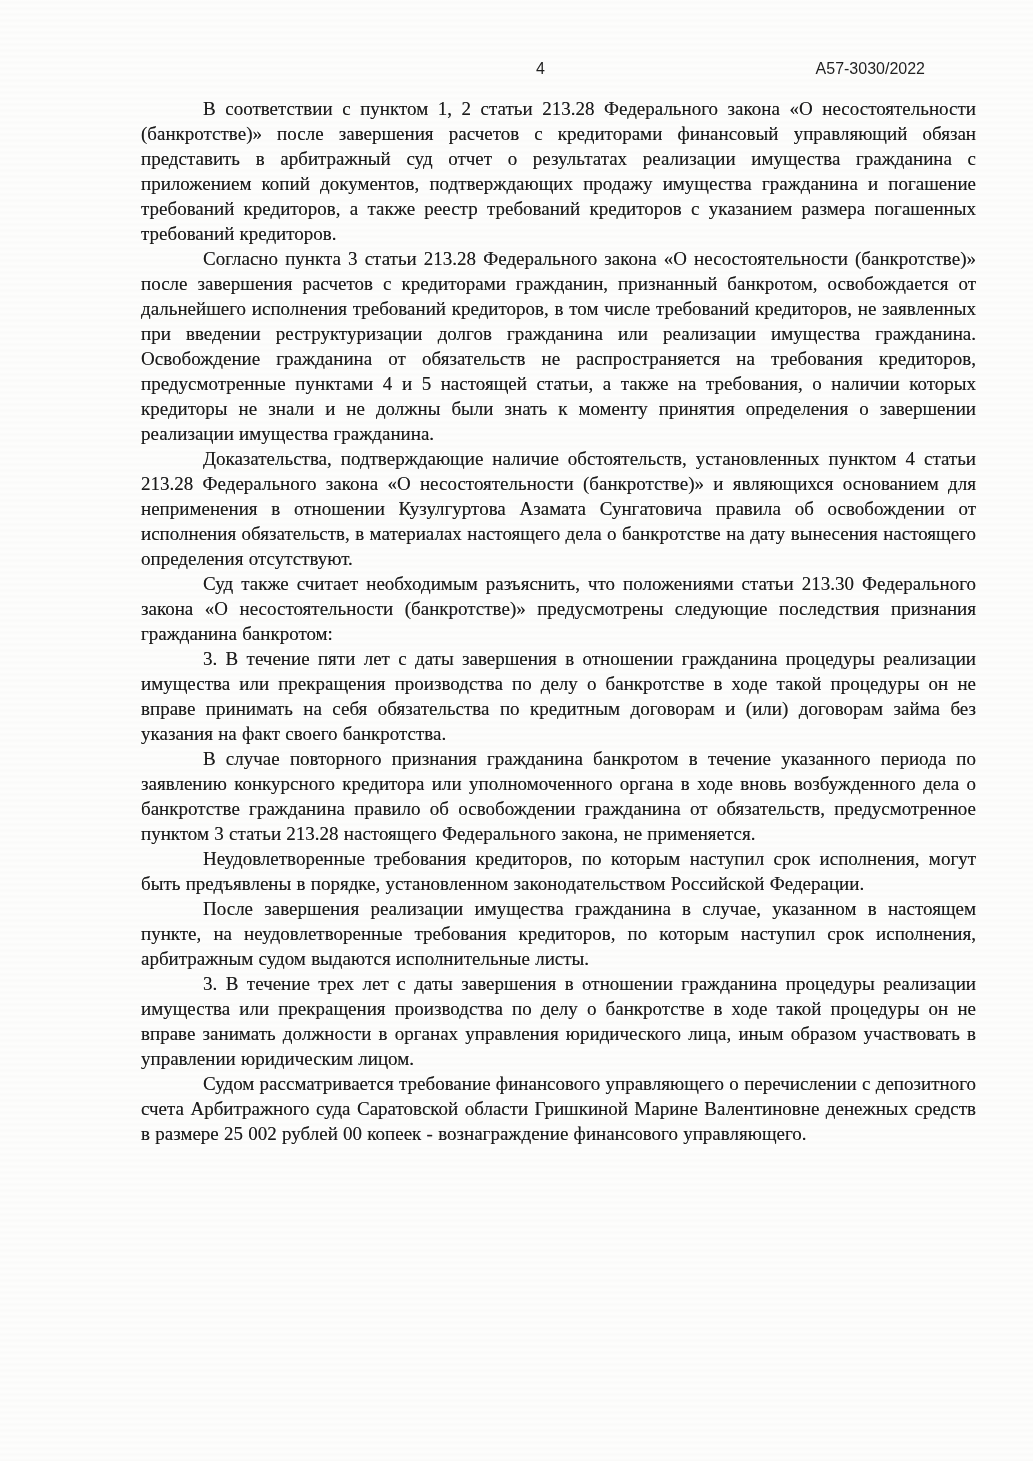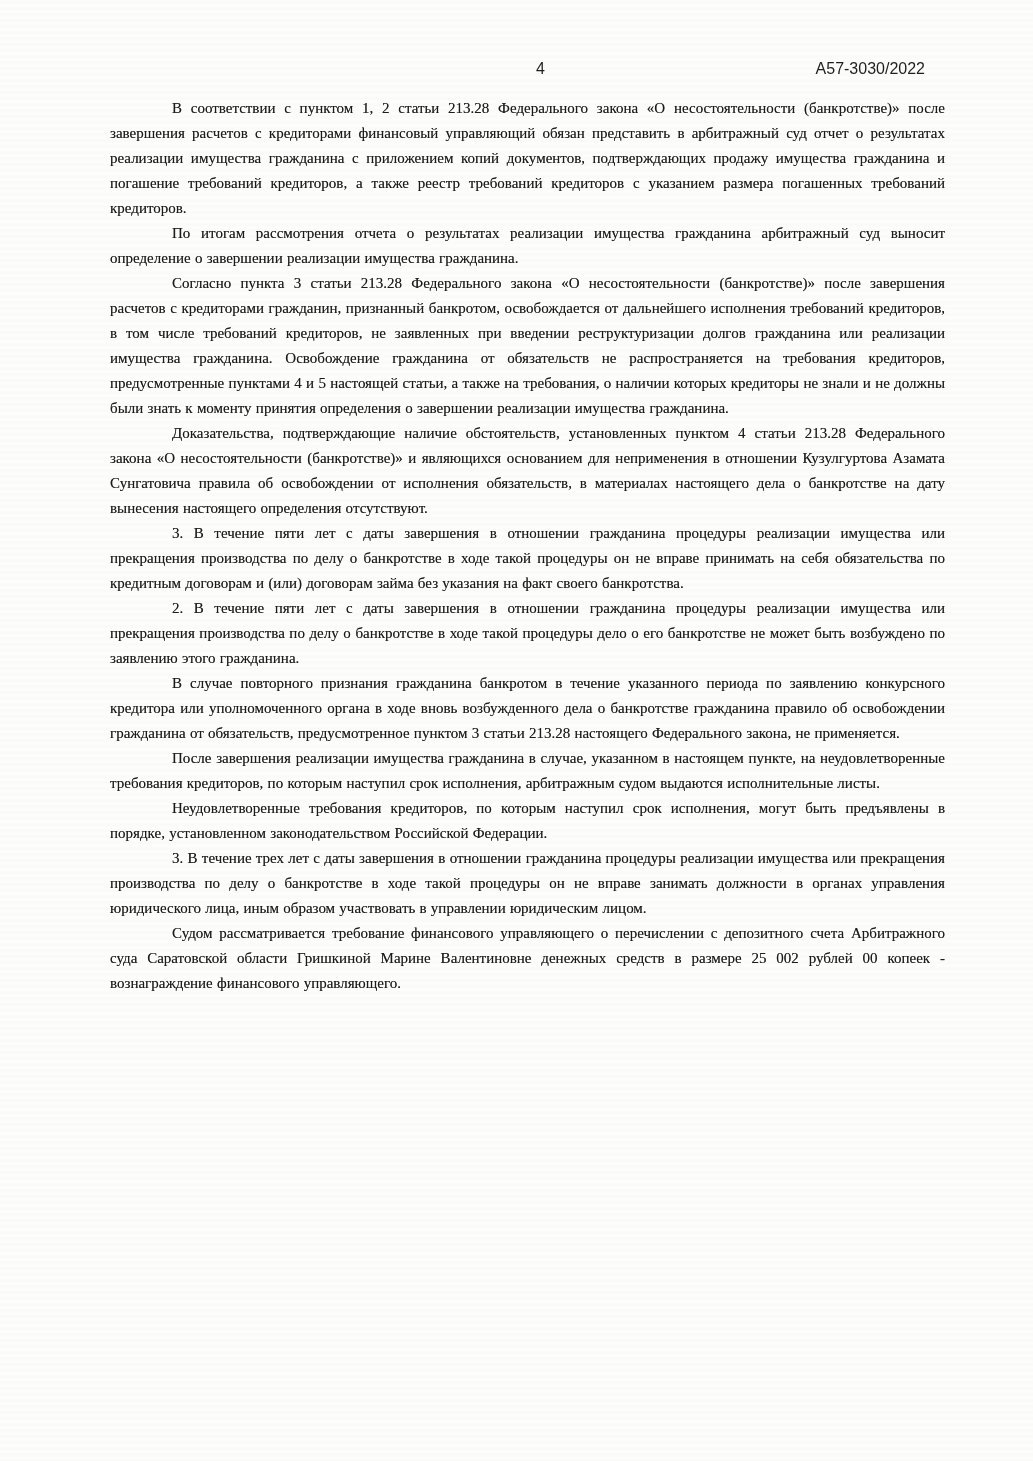--- a/index.html
+++ b/index.html
@@ -43,23 +43,23 @@
     left: 50%;
     transform: translateX(-50%);
   }
   .case-number {
     position: absolute;
     right: 33px;
   }
   .body-text {
     position: absolute;
     top: 96px;
-    left: 110px;
+    left: 141px;
     width: 835px;
-    font-size: 15px;
+    font-size: 19px;
     line-height: 25px;
     text-align: justify;
     color: #1b1b1b;
   }
   .body-text p {
     margin: 0;
     text-indent: 62px;
     text-shadow: 0 0 0.5px rgba(25,25,25,0.55);
     word-spacing: 0.5px;
   }
@@ -67,24 +67,23 @@
 </head>
 <body>
 
 <div class="page">
   <div class="header">
     <span class="page-number">4</span>
     <span class="case-number">А57-3030/2022</span>
   </div>
   <div class="body-text">
     <p>В соответствии с пунктом 1, 2 статьи 213.28 Федерального закона «О несостоятельности (банкротстве)» после завершения расчетов с кредиторами финансовый управляющий обязан представить в арбитражный суд отчет о результатах реализации имущества гражданина с приложением копий документов, подтверждающих продажу имущества гражданина и погашение требований кредиторов, а также реестр требований кредиторов с указанием размера погашенных требований кредиторов.</p>
-    <p>По итогам рассмотрения отчета о результатах реализации имущества гражданина арбитражный суд выносит определение о завершении реализации имущества гражданина.</p>
     <p>Согласно пункта 3 статьи 213.28 Федерального закона «О несостоятельности (банкротстве)» после завершения расчетов с кредиторами гражданин, признанный банкротом, освобождается от дальнейшего исполнения требований кредиторов, в том числе требований кредиторов, не заявленных при введении реструктуризации долгов гражданина или реализации имущества гражданина. Освобождение гражданина от обязательств не распространяется на требования кредиторов, предусмотренные пунктами 4 и 5 настоящей статьи, а также на требования, о наличии которых кредиторы не знали и не должны были знать к моменту принятия определения о завершении реализации имущества гражданина.</p>
     <p>Доказательства, подтверждающие наличие обстоятельств, установленных пунктом 4 статьи 213.28 Федерального закона «О несостоятельности (банкротстве)» и являющихся основанием для неприменения в отношении Кузулгуртова Азамата Сунгатовича правила об освобождении от исполнения обязательств, в материалах настоящего дела о банкротстве на дату вынесения настоящего определения отсутствуют.</p>
+    <p>Суд также считает необходимым разъяснить, что положениями статьи 213.30 Федерального закона «О несостоятельности (банкротстве)» предусмотрены следующие последствия признания гражданина банкротом:</p>
     <p>3. В течение пяти лет с даты завершения в отношении гражданина процедуры реализации имущества или прекращения производства по делу о банкротстве в ходе такой процедуры он не вправе принимать на себя обязательства по кредитным договорам и (или) договорам займа без указания на факт своего банкротства.</p>
-    <p>2. В течение пяти лет с даты завершения в отношении гражданина процедуры реализации имущества или прекращения производства по делу о банкротстве в ходе такой процедуры дело о его банкротстве не может быть возбуждено по заявлению этого гражданина.</p>
     <p>В случае повторного признания гражданина банкротом в течение указанного периода по заявлению конкурсного кредитора или уполномоченного органа в ходе вновь возбужденного дела о банкротстве гражданина правило об освобождении гражданина от обязательств, предусмотренное пунктом 3 статьи 213.28 настоящего Федерального закона, не применяется.</p>
+    <p>Неудовлетворенные требования кредиторов, по которым наступил срок исполнения, могут быть предъявлены в порядке, установленном законодательством Российской Федерации.</p>
     <p>После завершения реализации имущества гражданина в случае, указанном в настоящем пункте, на неудовлетворенные требования кредиторов, по которым наступил срок исполнения, арбитражным судом выдаются исполнительные листы.</p>
-    <p>Неудовлетворенные требования кредиторов, по которым наступил срок исполнения, могут быть предъявлены в порядке, установленном законодательством Российской Федерации.</p>
     <p>3. В течение трех лет с даты завершения в отношении гражданина процедуры реализации имущества или прекращения производства по делу о банкротстве в ходе такой процедуры он не вправе занимать должности в органах управления юридического лица, иным образом участвовать в управлении юридическим лицом.</p>
     <p>Судом рассматривается требование финансового управляющего о перечислении с депозитного счета Арбитражного суда Саратовской области Гришкиной Марине Валентиновне денежных средств в размере 25 002 рублей 00 копеек - вознаграждение финансового управляющего.</p>
   </div>
 </div>
 
 </body></html>

